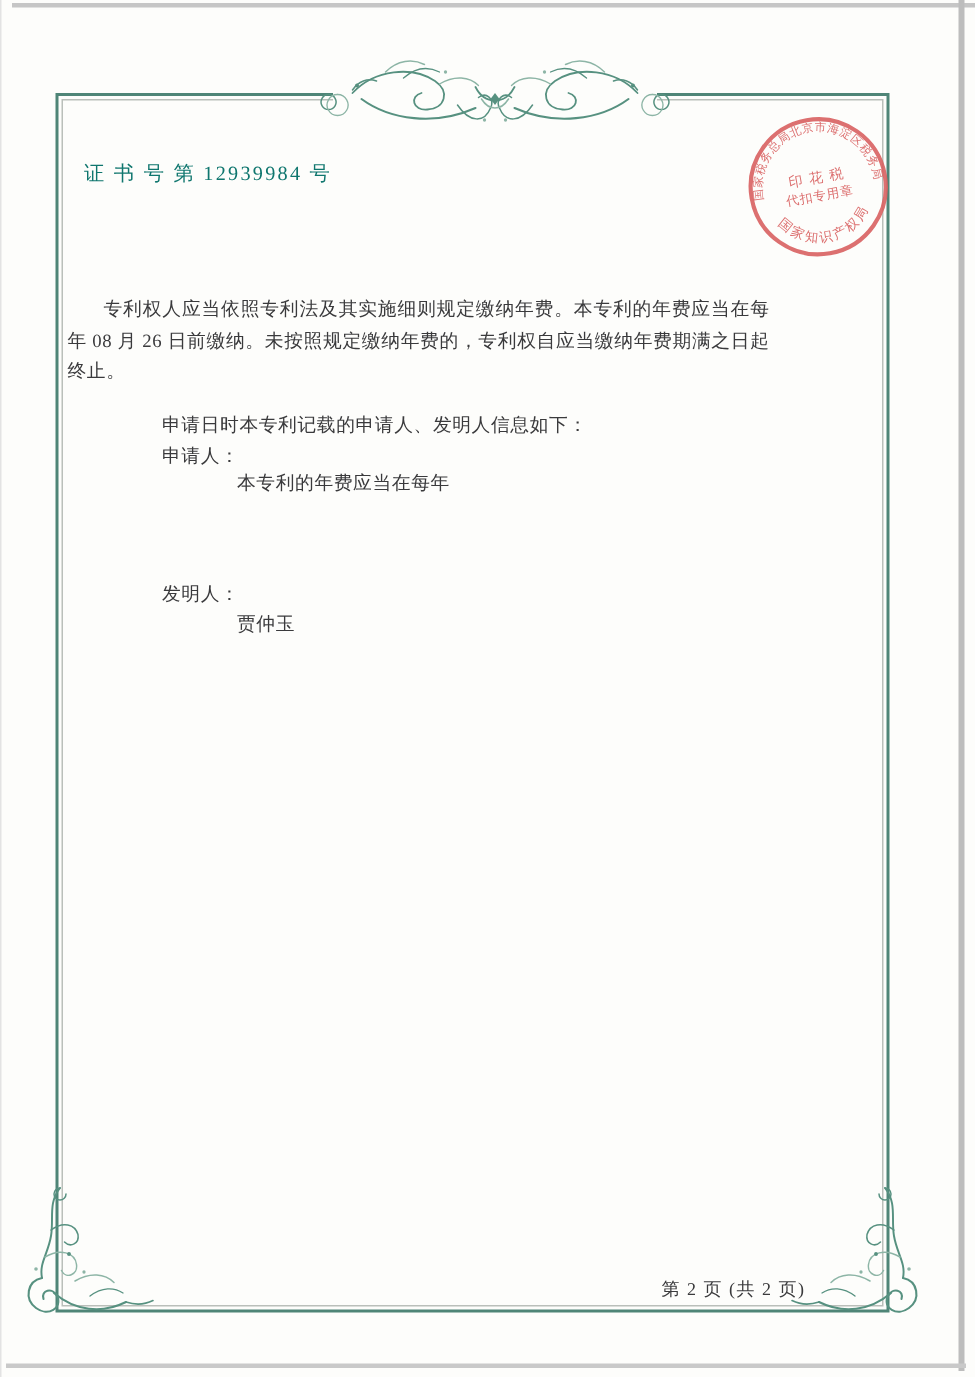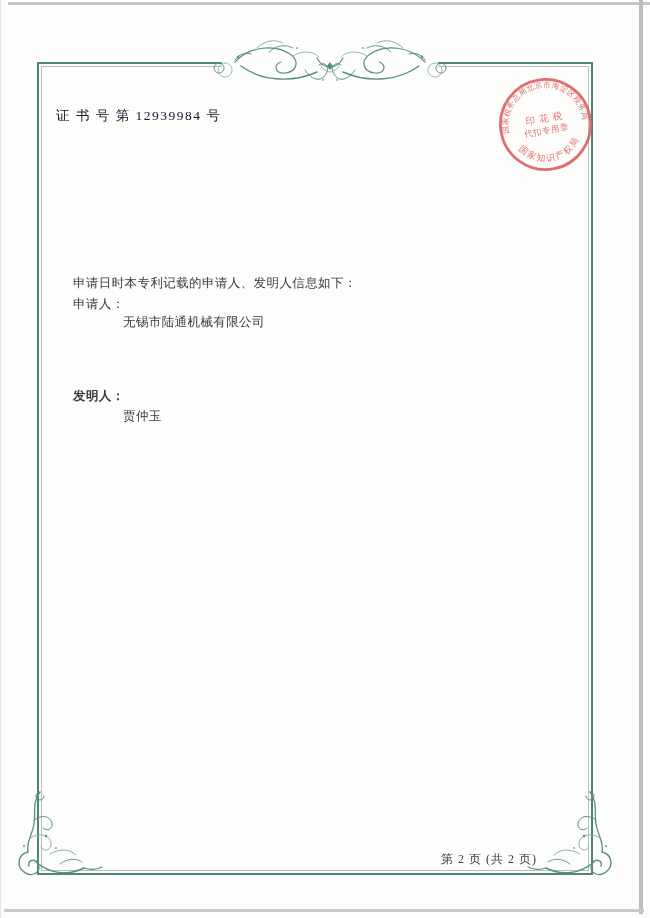--- a/index.html
+++ b/index.html
@@ -20,31 +20,31 @@
   .frame{position:absolute; left:37px; top:62px; width:552px; height:809px;
          border:2px solid #4f8577;}
   .frame-inner{position:absolute; inset:2px; border:1px solid #babfba;}
 
   .orn{position:absolute;}
   .orn-top{left:205px; top:36px; width:250px; height:58px;}
   .orn-bl{left:10px;  top:790px; width:96px; height:98px;}
   .orn-br{left:524px; top:790px; width:96px; height:98px; transform:scaleX(-1);}
 
   .cert-no{position:absolute; left:56px; top:107px; font-size:13.5px;
-           letter-spacing:1.5px; color:#0f172a;}
+           letter-spacing:1.5px; color:#0f766e;}
 
   .body-para{position:absolute; left:45px; top:196px; width:468px; margin:0;
              font-size:12.5px; line-height:20.5px; letter-spacing:0.4px;
              text-align:justify; text-indent:24px;}
 
-  .t-line{position:absolute; font-size:12.5px; letter-spacing:0.4px; white-space:nowrap;}
+  .t-line{position:absolute; font-size:12.5px; letter-spacing:0.4px; white-space:nowrap;margin-left:35px;}
   .info-heading{left:73px; top:275px;}
   .applicant-label{left:73px; top:296px;text-align:center;}
   .applicant-name{left:123px; top:314px;}
-  .inventor-label{left:73px; top:388px;font-weight:bold;}
+  .inventor-label{left:73px; top:388px;}
   .inventor-name{left:123px; top:408px;}
 
   .footer{position:absolute; left:37px; top:851px; width:500px;
           text-align:right; font-size:12px; letter-spacing:1px;}
 
   .stamp{position:absolute; left:496px; top:75px; width:99px; height:99px;
          opacity:0.9;}
 </style>
 </head>
 <body>
@@ -130,22 +130,23 @@
       <text font-size="9" letter-spacing="1.5">
         <textPath href="#arcBot" startOffset="50%" text-anchor="middle">国家知识产权局</textPath>
       </text>
       <text x="50" y="47" font-size="9.5" letter-spacing="1" text-anchor="middle">印 花 税</text>
       <text x="50" y="59" font-size="8.6" letter-spacing="0.6" text-anchor="middle">代扣专用章</text>
     </g>
   </svg>
 
   <div class="cert-no">证 书 号 第 12939984 号</div>
 
+  <p class="body-para">专利权人应当依照专利法及其实施细则规定缴纳年费。本专利的年费应当在每年 08 月 26 日前缴纳。未按照规定缴纳年费的，专利权自应当缴纳年费期满之日起终止。</p>
 
   <div class="t-line info-heading">申请日时本专利记载的申请人、发明人信息如下：</div>
   <div class="t-line applicant-label">申请人：</div>
-  <div class="t-line applicant-name">无锡市陆通机械有限公司</div>
+  <div class="t-line applicant-name">本专利的年费应当在每年</div>
   <div class="t-line inventor-label">发明人：</div>
   <div class="t-line inventor-name">贾仲玉</div>
 
   <div class="footer">第 2 页 (共 2 页)</div>
 
 </div>
 
 </body></html>

